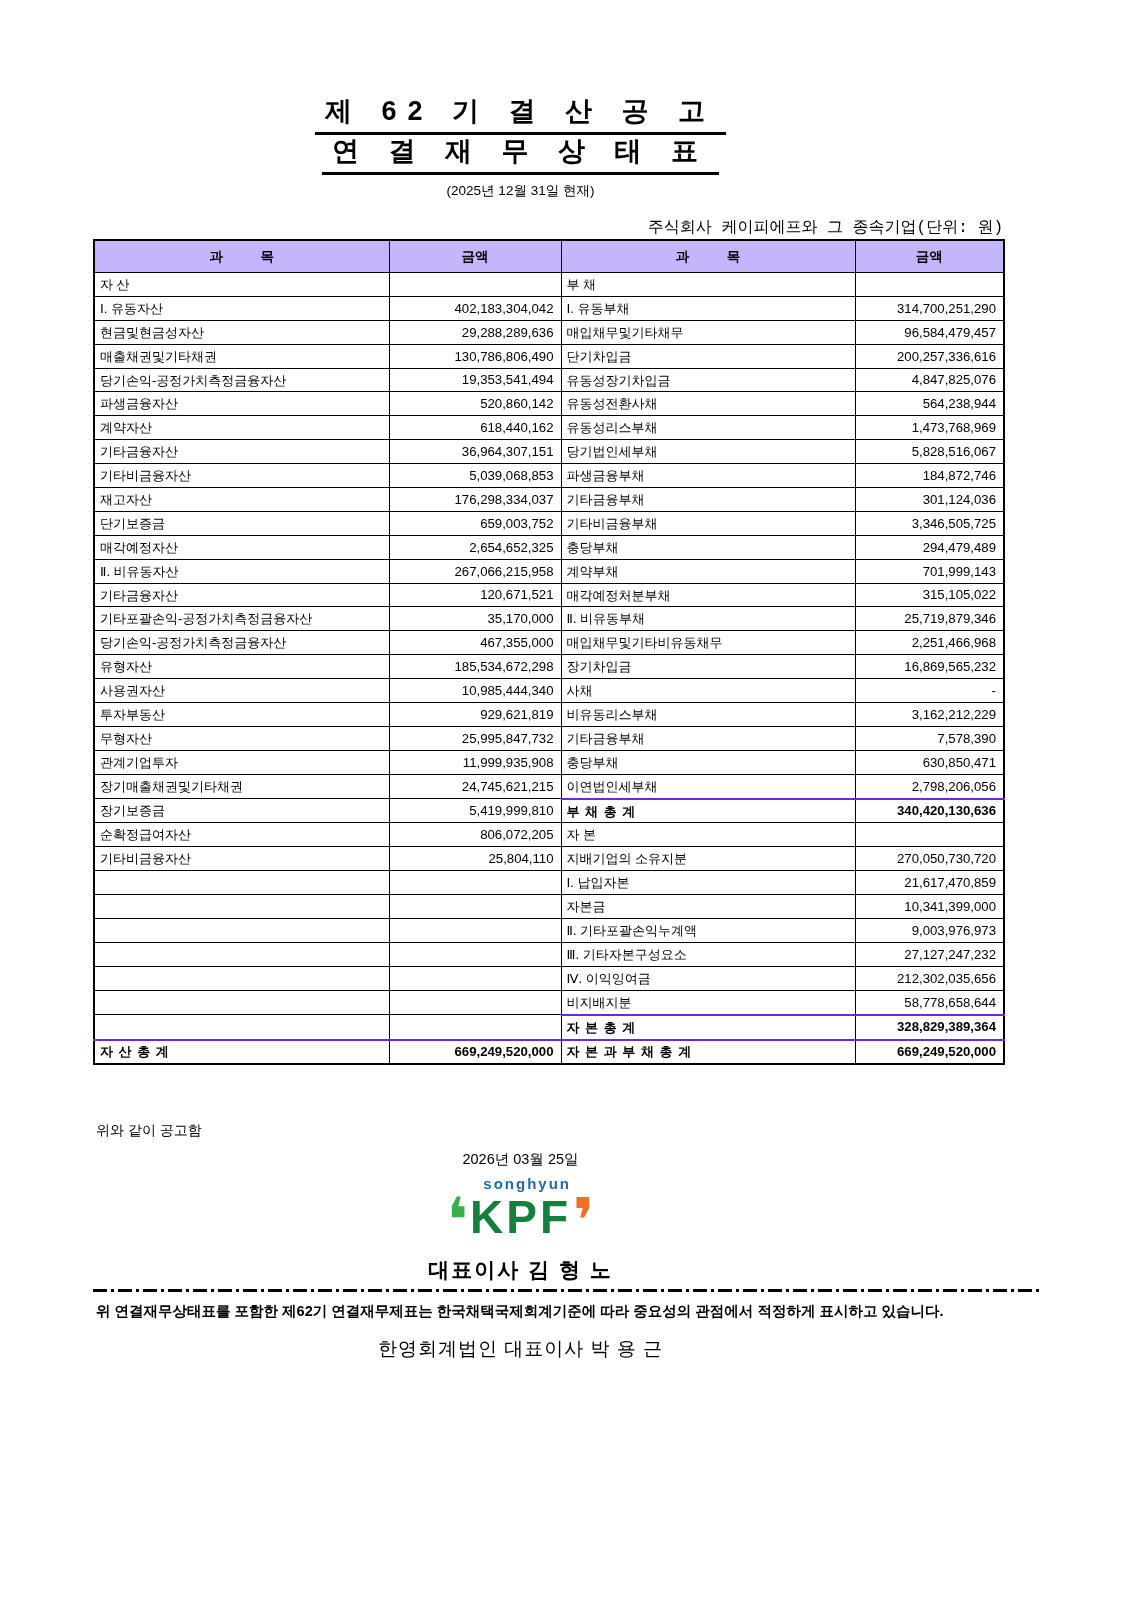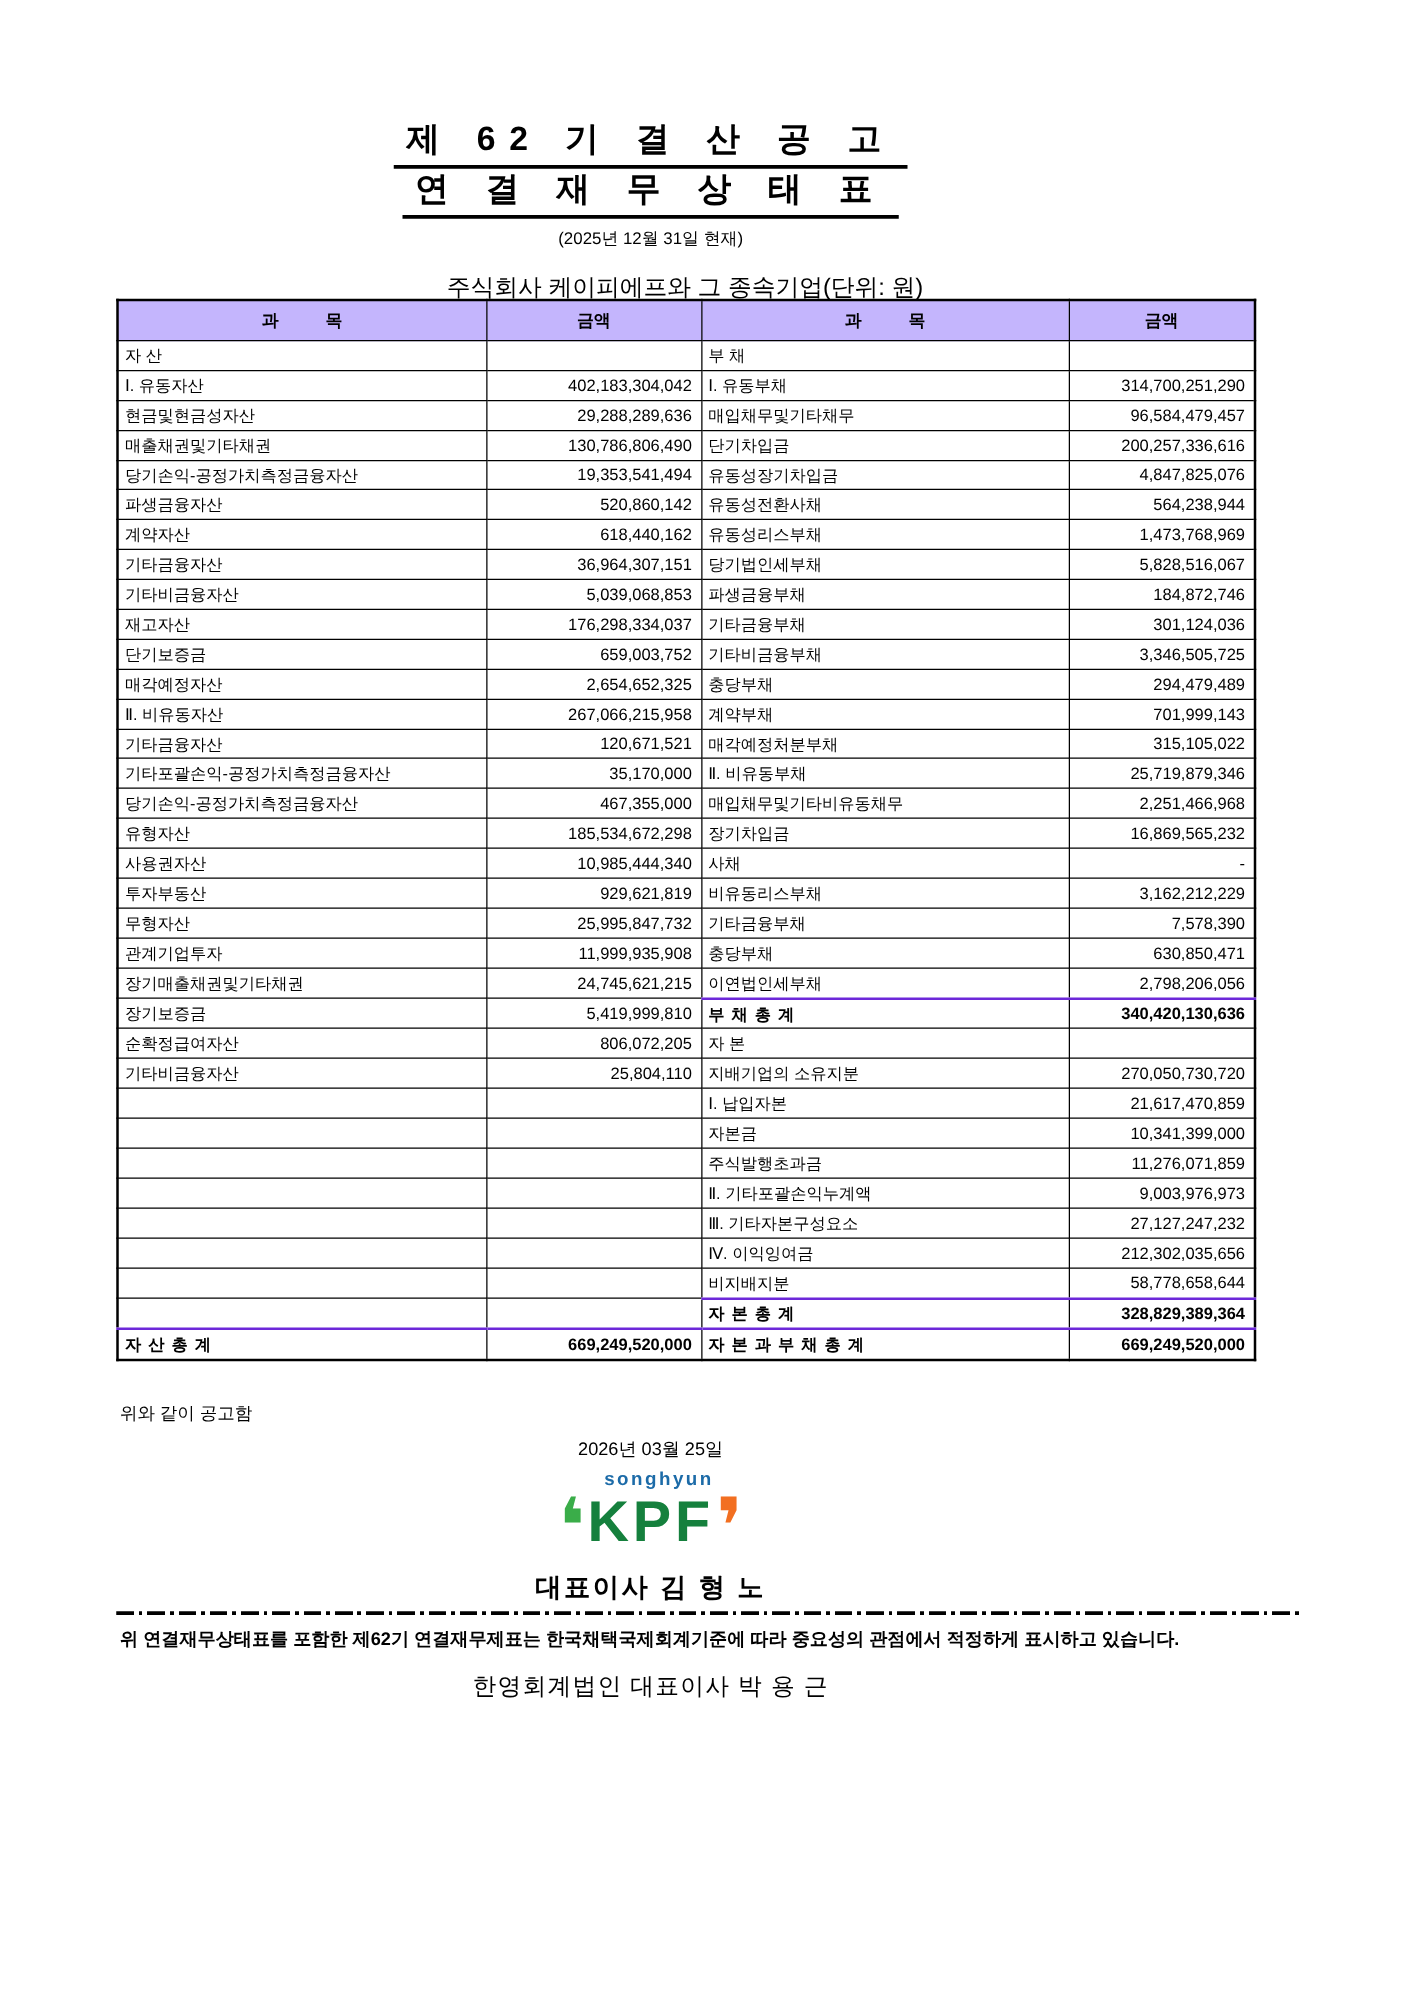--- a/index.html
+++ b/index.html
@@ -8,21 +8,21 @@
 
   
   .title-block{position:absolute;top:96px;left:0;width:100%;text-align:center;}
   .title-line{display:inline-block;font-size:27px;font-weight:bold;letter-spacing:11px;
               border-bottom:3px solid #000;padding:0 10px 5px 10px;line-height:1.15;}
   .title-line.second{margin-top:1px;}
   .asof{font-size:13.5px;margin-top:7px;}
 
   
   .company-row{position:absolute;top:217px;left:93px;width:910px;display:flex;
-               justify-content:center;font-size:19px;}
+               justify-content:flex-end;font-size:16px;font-family:Liberation Mono, monospace;}
 
   
   table.bs{position:absolute;top:239px;left:93px;width:910px;border-collapse:collapse;
            table-layout:fixed;border:2px solid #000;}
   table.bs th{background:#c4b5fd;border:1px solid #000;height:31px;font-size:13.5px;
               font-weight:bold;text-align:center;white-space:pre;padding:0;}
   table.bs td{border:1px solid #000;height:22.9px;font-size:13px;padding:0 0 0 5px;
               white-space:nowrap;overflow:hidden;line-height:1;}
   table.bs td.val{text-align:right;padding:0 7px 0 0;font-size:13.2px;}
   table.bs td.b{font-weight:bold;letter-spacing:1px;}
@@ -243,26 +243,20 @@
         </tr>
         <tr>
           <td class="lbl i0"></td>
           <td class="val"></td>
           <td class="lbl i2">자본금</td>
           <td class="val">10,341,399,000</td>
         </tr>
         <tr>
           <td class="lbl i0"></td>
           <td class="val"></td>
-          <td class="lbl i2">주식발행초과금</td>
-          <td class="val">11,276,071,859</td>
-        </tr>
-        <tr>
-          <td class="lbl i0"></td>
-          <td class="val"></td>
           <td class="lbl i1">Ⅱ. 기타포괄손익누계액</td>
           <td class="val">9,003,976,973</td>
         </tr>
         <tr>
           <td class="lbl i0"></td>
           <td class="val"></td>
           <td class="lbl i1">Ⅲ. 기타자본구성요소</td>
           <td class="val">27,127,247,232</td>
         </tr>
         <tr>

